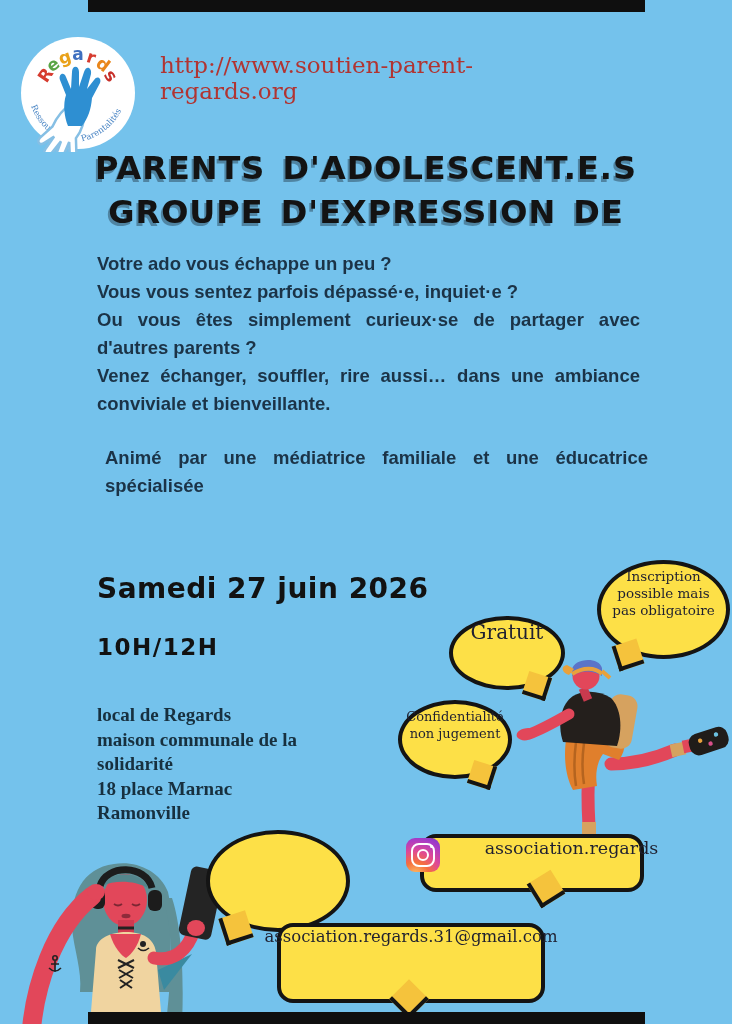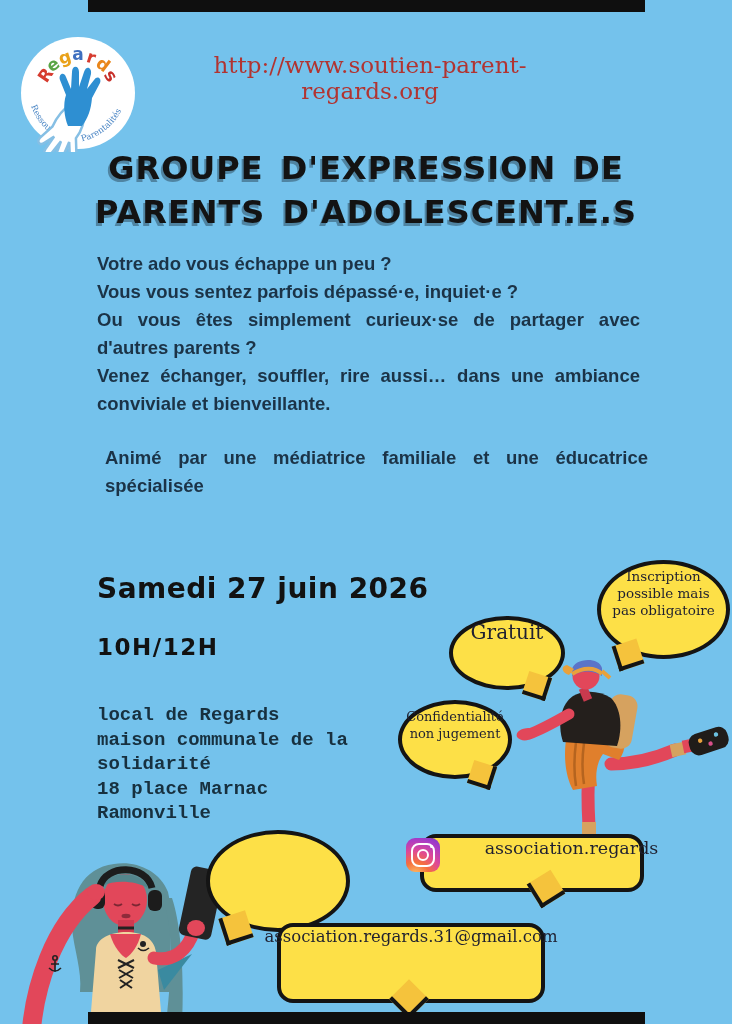--- a/index.html
+++ b/index.html
@@ -2,40 +2,40 @@
 <html><head>
 <meta charset="utf-8">
 <style>
   html,body{margin:0;padding:0;background:#5fa8d3;}
   .page{position:relative;width:732px;height:1024px;background:#74c2ec;overflow:hidden;
         font-family:"Liberation Sans",sans-serif;}
 
   .bar{position:absolute;left:88px;width:557px;height:12px;background:#0f0f0f;z-index:60;}
   .bar.top{top:0;} .bar.bottom{bottom:0;}
 
-  .site-url{position:absolute;left:160px;top:52px;width:420px;text-align:center;
+  .site-url{position:absolute;left:160px;top:52px;width:420px;text-align:left;
             font-family:"DejaVu Serif",serif;font-size:23px;color:#b13431;z-index:5;}
 
   .title{position:absolute;left:40px;right:40px;top:146px;text-align:center;
          font-family:"DejaVu Sans",sans-serif;font-weight:800;font-size:32px;line-height:44px;
          letter-spacing:1px;word-spacing:5px;color:#131313;
          text-shadow:-2px 3px 0 rgba(35,58,74,0.45);z-index:5;}
 
   .intro{position:absolute;left:97px;width:543px;top:250px;color:#1b3347;
          font-size:18.5px;line-height:28px;font-weight:700;z-index:5;}
   .intro p{margin:0;text-align:justify;}
   .facilitators{position:absolute;left:97px;width:543px;top:444px;color:#1b3347;
          font-size:18.5px;line-height:28px;font-weight:700;text-align:justify;z-index:5;margin-left:8px;}
 
   .event-date{position:absolute;left:97px;top:572px;font-family:"DejaVu Sans",sans-serif;
          font-size:28px;font-weight:800;color:#121212;letter-spacing:0.5px;z-index:5;}
   .event-time{position:absolute;left:97px;top:634px;font-family:"DejaVu Sans",sans-serif;
          font-size:23px;font-weight:800;color:#121212;letter-spacing:1.5px;z-index:5;}
   .location{position:absolute;left:97px;top:703px;width:272px;color:#17303f;
-         font-family:Liberation Mono, monospace;font-size:19px;line-height:24.5px;font-weight:800;z-index:5;}
+         font-family:Liberation Serif, serif;font-size:19px;line-height:24.5px;font-weight:800;z-index:5;}
 
   .bubble{position:absolute;background:#fde047;border:4px solid #141414;box-sizing:border-box;
           display:flex;align-items:flex-start;justify-content:center;text-align:center;
           font-family:"DejaVu Serif",serif;color:#1f2030;z-index:10;}
   .bubble.ellipse{border-radius:50%;}
   .bubble.rect{border-radius:16px;gap:45px;}
   .tail{position:absolute;background:#f5c33c;border-right:4px solid #141414;border-bottom:4px solid #141414;}
 
   .b-inscription{left:597px;top:560px;width:133px;height:99px;font-size:13.5px;line-height:17px;padding:4px 10px;}
   .b-inscription .tail{width:22px;height:22px;left:14px;bottom:-13px;transform:rotate(72deg);}
@@ -89,22 +89,22 @@
     </text>
     <g>
       <path d="M50 92 C46 82 45 70 48 61 L42 46 C40 40 46 37 48 43 L53 55 L54 38 C54 31 61 31 61 38 L61 53 L66 38 C68 31 74 33 73 40 L69 55 L76 46 C79 41 84 44 82 49 L74 64 C73 76 70 84 64 92 Z" transform="rotate(200 54 74) translate(-8 -14)" fill="#ffffff" stroke="#86bfe4" stroke-width="2.5"></path>
       <path d="M50 92 C46 82 45 70 48 61 L42 46 C40 40 46 37 48 43 L53 55 L54 38 C54 31 61 31 61 38 L61 53 L66 38 C68 31 74 33 73 40 L69 55 L76 46 C79 41 84 44 82 49 L74 64 C73 76 70 84 64 92 Z" fill="#2e8fd2"></path>
     </g>
   </svg>
 
   <div class="site-url">http://www.soutien-parent-regards.org</div>
 
   <div class="title">
+    <div>PARENTS D'ADOLESCENT.E.S</div>
     <div>GROUPE D'EXPRESSION DE</div>
-    <div>PARENTS D'ADOLESCENT.E.S</div>
   </div>
 
   <div class="intro">
     <p>Votre ado vous échappe un peu ?</p>
     <p>Vous vous sentez parfois dépassé·e, inquiet·e ?</p>
     <p>Ou vous êtes simplement curieux·se de partager avec d'autres parents ?</p>
     <p>Venez échanger, souffler, rire aussi… dans une ambiance conviviale et bienveillante.</p>
   </div>
 
   <div class="facilitators">Animé par une médiatrice familiale et une éducatrice spécialisée</div>

